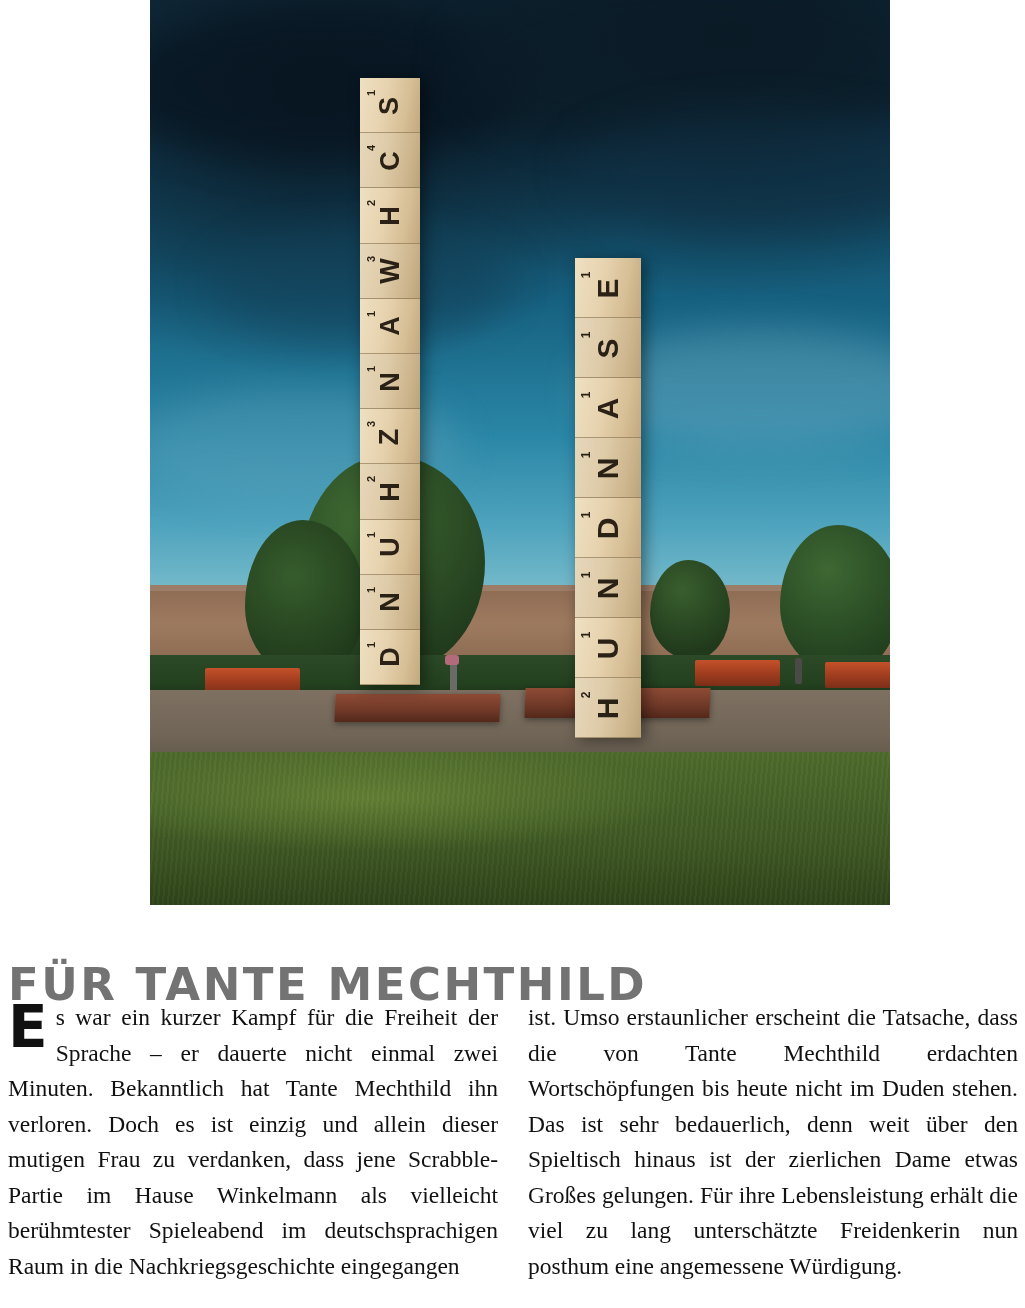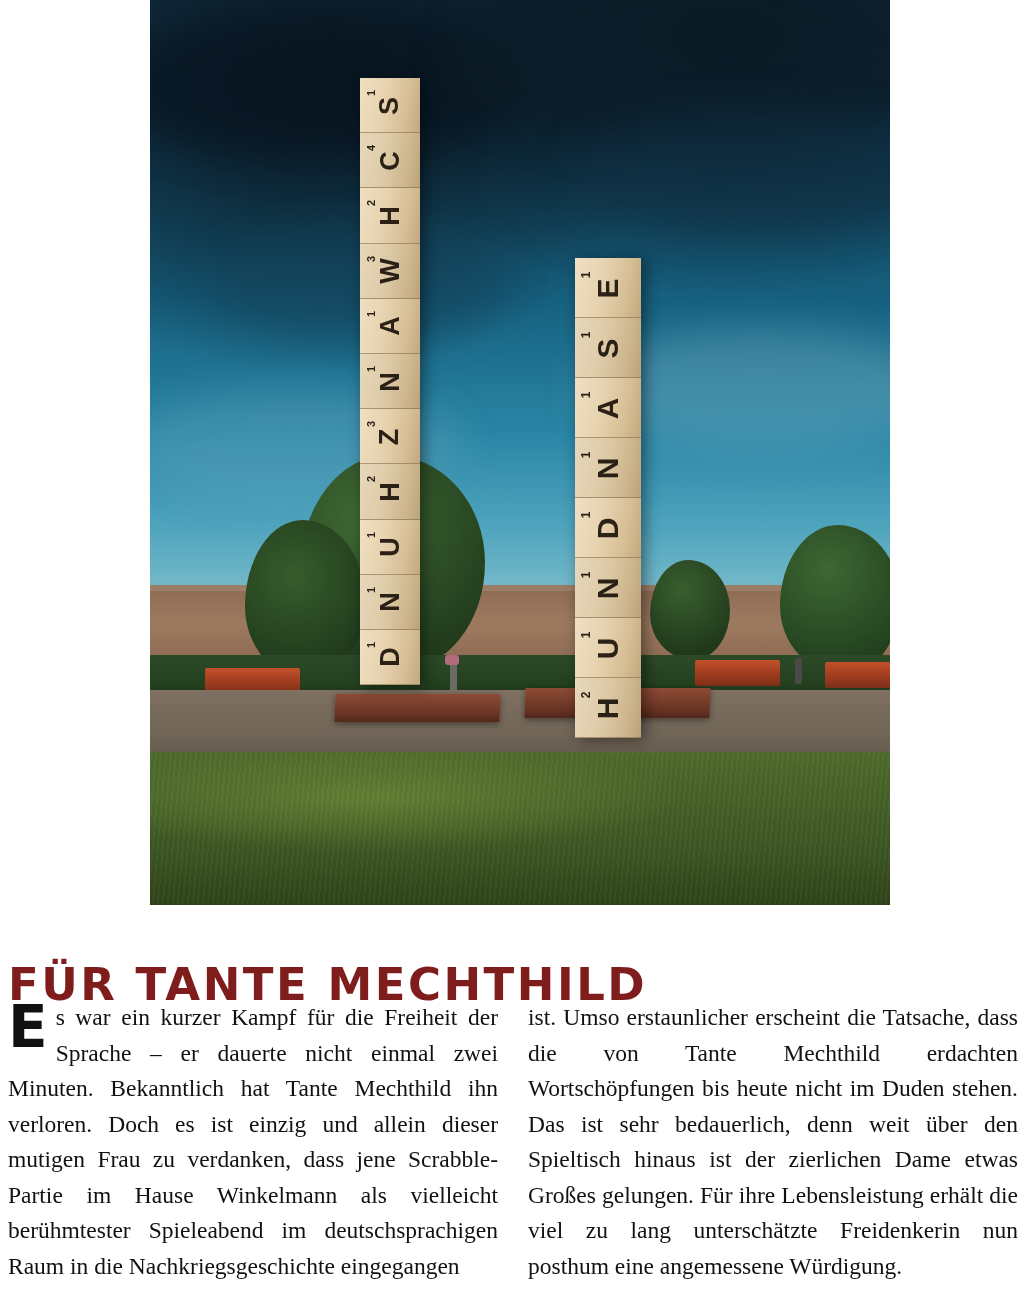--- a/index.html
+++ b/index.html
@@ -187,21 +187,21 @@
 
   
   .headline {
     position: absolute;
     left: 8px;
     top: 928px;
     font-family: "DejaVu Sans", sans-serif;
     font-weight: 700;
     font-size: 45px;
     letter-spacing: 2.5px;
-    color: #7f1d1d;
+    color: #737373;
     white-space: nowrap;
   }
 
   
   .columns {
     position: absolute;
     left: 8px;
     top: 1000px;
     width: 1010px;
     display: flex;

